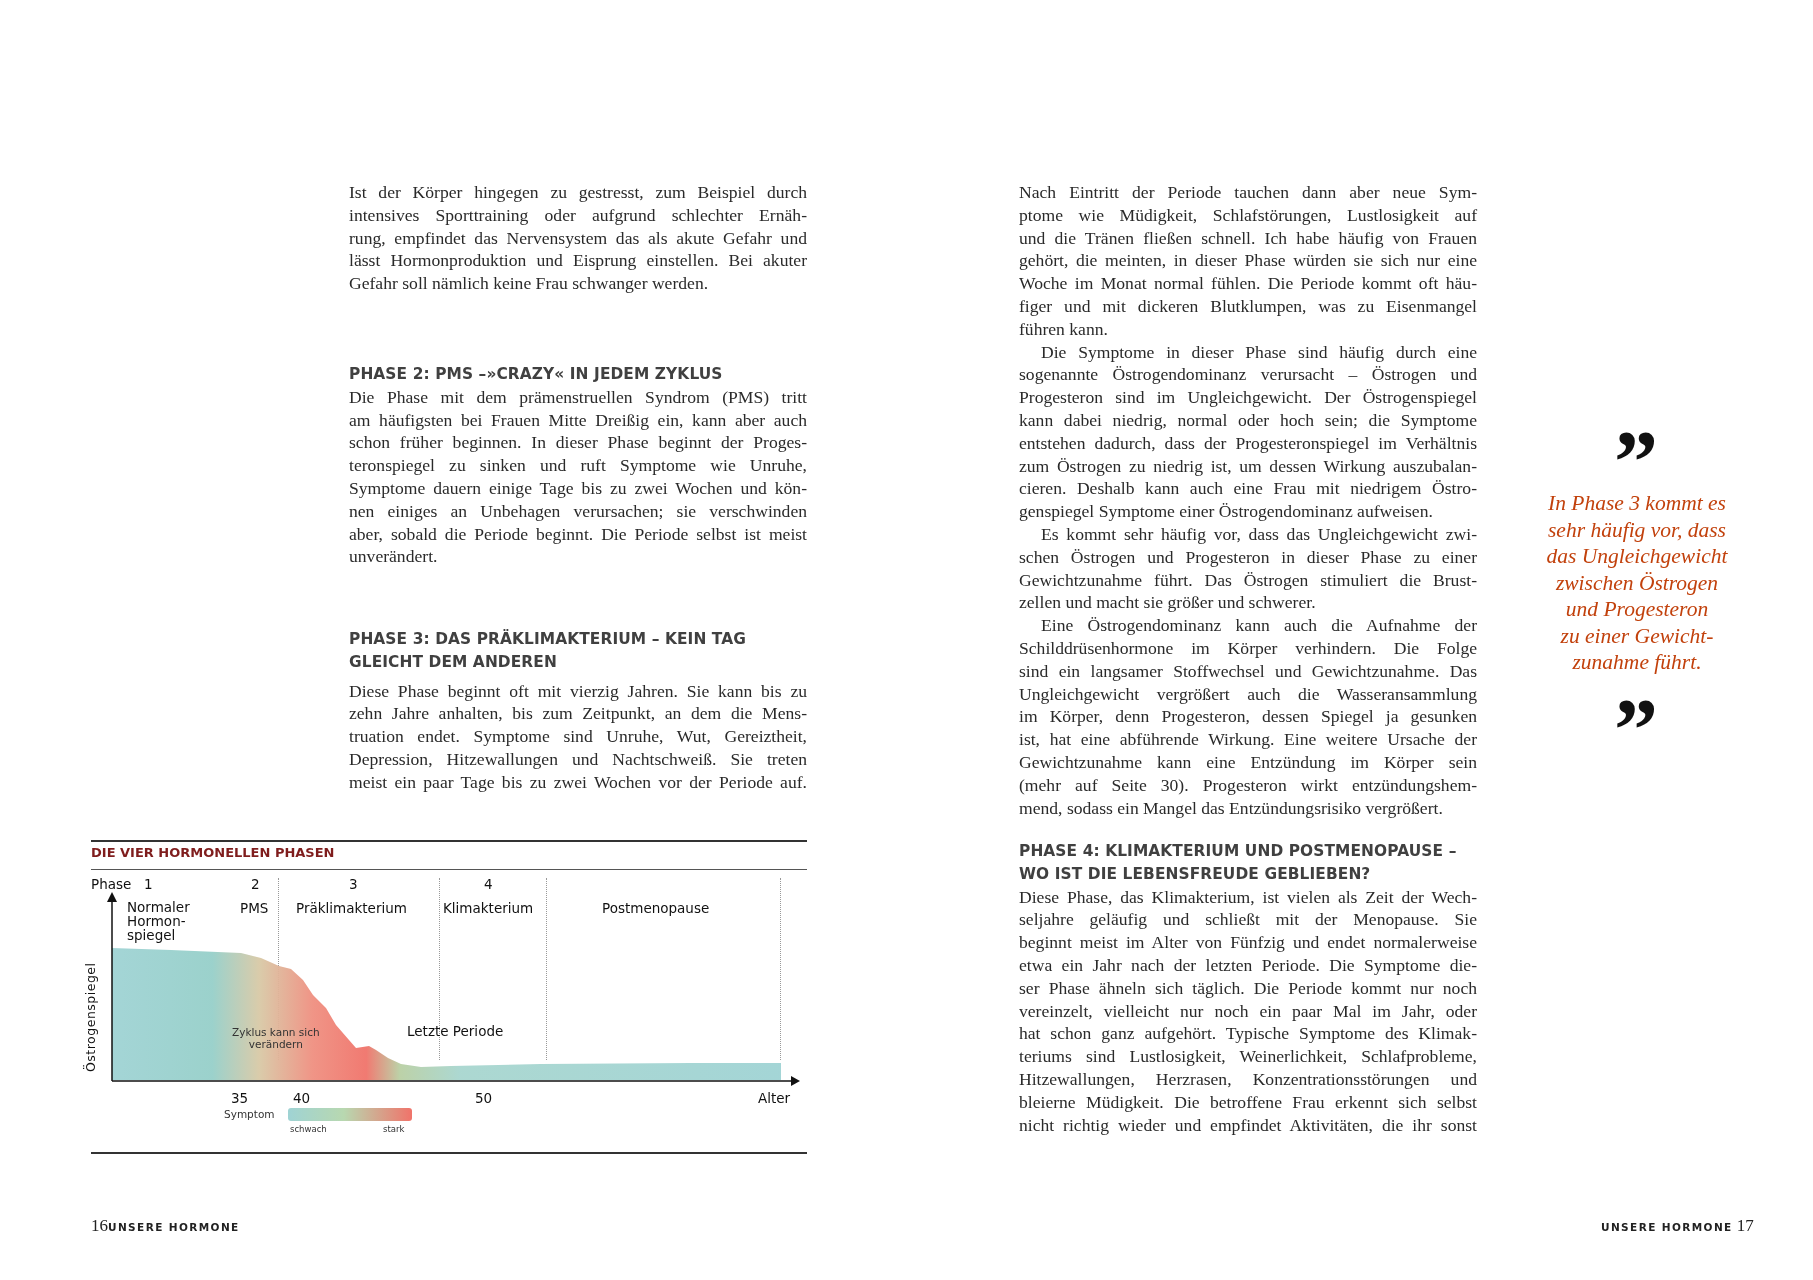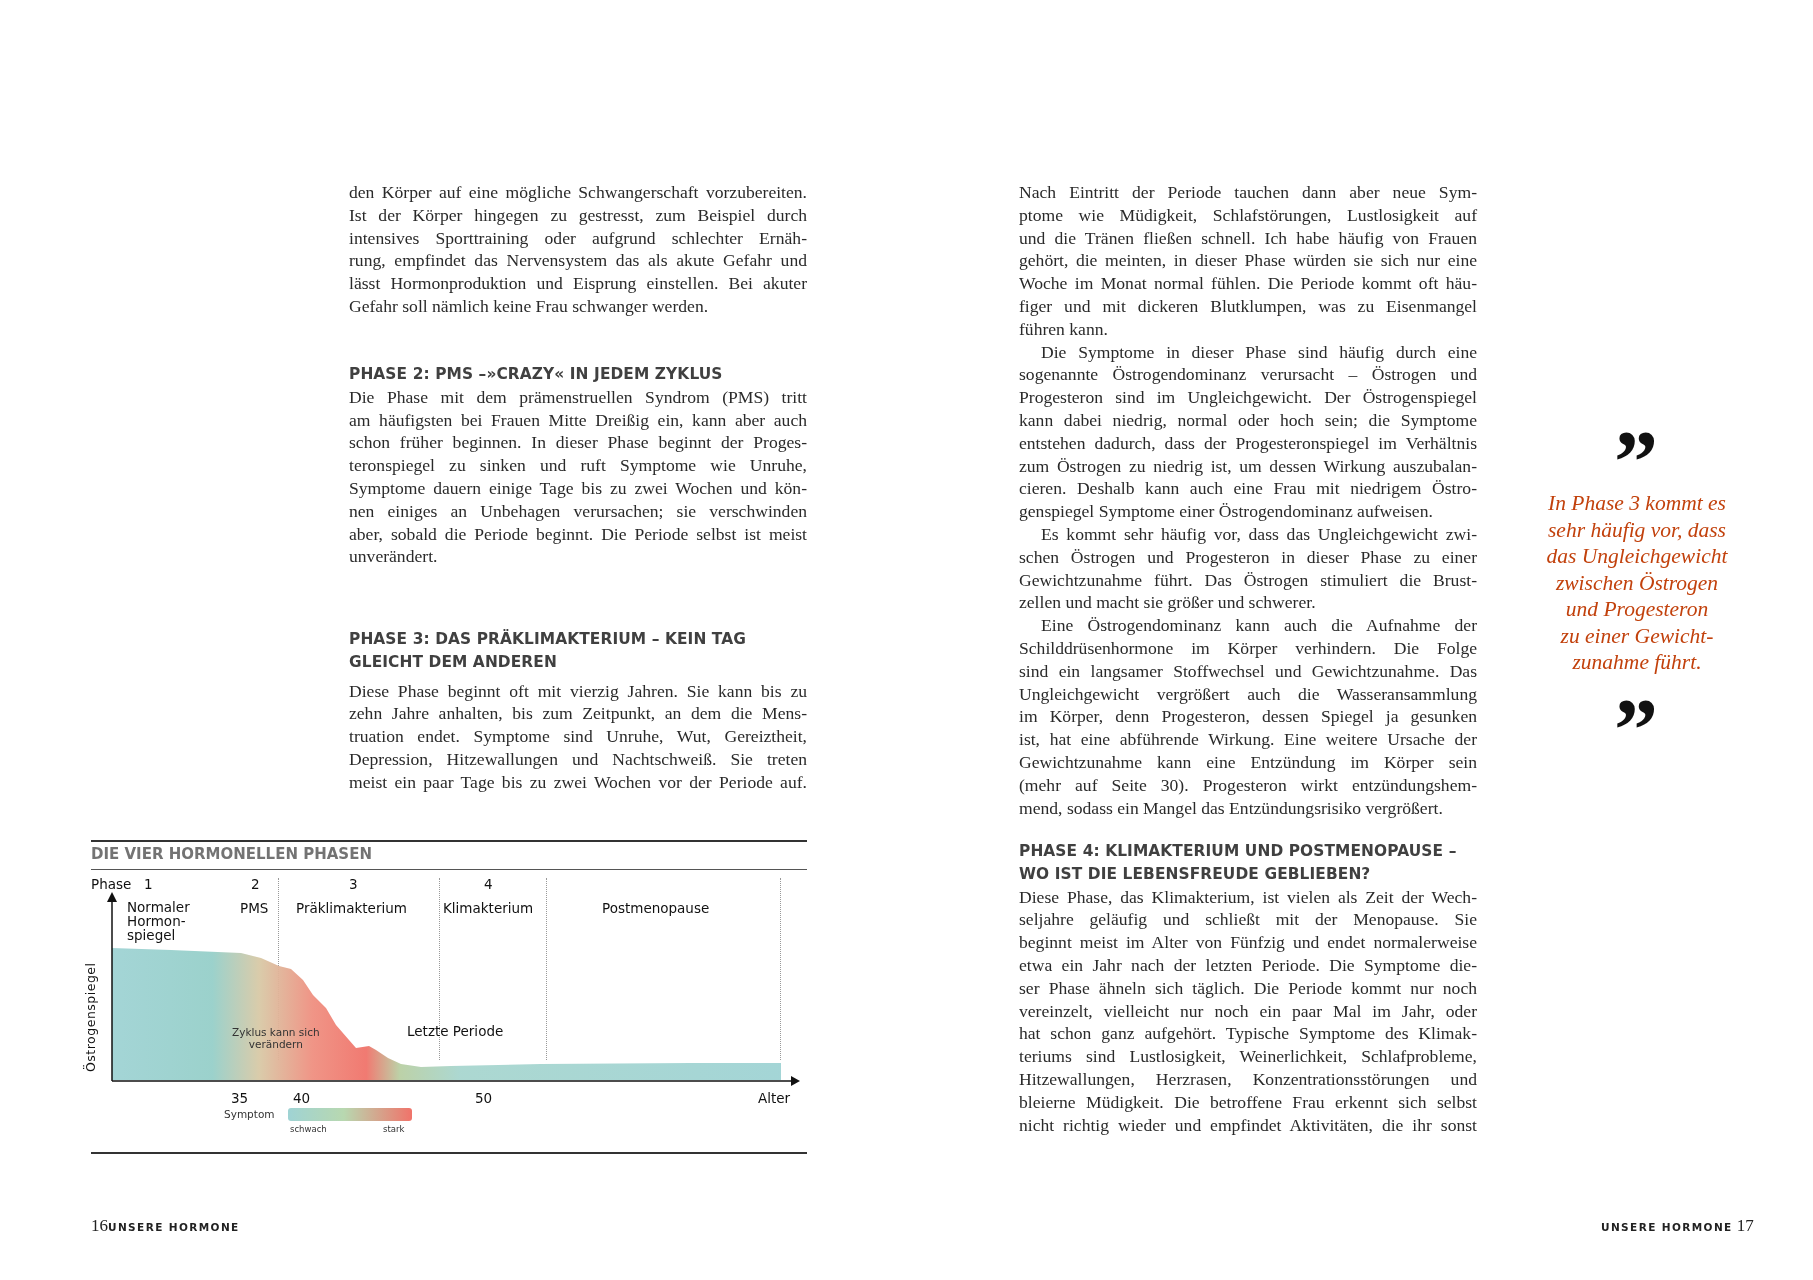--- a/index.html
+++ b/index.html
@@ -8,33 +8,32 @@
   .col .line { display:block; text-align:justify; text-align-last:justify; white-space:nowrap; }
   .col .line.last { text-align-last:left; }
   h3 { margin:0; font-family:"DejaVu Sans","Liberation Sans", sans-serif; font-weight:bold; font-size:15.4px; line-height:22.8px; letter-spacing:0.1px; color:#404040; }
   .footer { position:absolute; font-family:"Liberation Serif", serif; font-size:17px; color:#222; }
   .footer .run { font-family:"DejaVu Sans", sans-serif; font-weight:bold; font-size:10.5px; letter-spacing:1.4px; }
   
   .chart { position:absolute; left:91px; top:840px; width:716px; height:318px; }
   .chart .rule-top { position:absolute; left:0; top:0; width:716px; height:1.5px; background:#333; }
   .chart .rule-mid { position:absolute; left:0; top:29px; width:716px; height:1px; background:#555; }
   .chart .rule-bot { position:absolute; left:0; top:312px; width:716px; height:1.5px; background:#333; }
-  .chart .title { position:absolute; left:0; top:5px; font-family:"DejaVu Sans",sans-serif; font-size:15px; font-weight:bold; color:#737373; }
+  .chart .title { position:absolute; left:0; top:5px; font-family:"DejaVu Sans",sans-serif; font-size:13px; font-weight:bold; color:#7f1d1d; }
   .chart .lbl { position:absolute; font-family:"DejaVu Sans",sans-serif; font-size:13.5px; color:#111; white-space:nowrap; }
   .chart .small { font-size:10.5px; color:#333; }
   .chart .tiny { font-size:8.5px; color:#333; }
   .chart .vdash { position:absolute; top:38px; height:182px; border-left:1px dotted #999; }
   .quote { position:absolute; left:1527px; top:425px; width:220px; text-align:center; font-family:"Liberation Serif",serif; font-style:italic; font-size:21.5px; line-height:26.5px; color:#c2410c; }
   .qmark { position:absolute; font-family:"Liberation Serif",serif; font-weight:bold; font-size:88px; line-height:60px; color:#111; }
 </style>
 </head>
 <body>
 
 <div class="col" style="left:349px; top:181px; width:458px;">
-  <span class="line">den Körper auf eine mögliche Schwangerschaft vorzubereiten.</span>
   <span class="line">Ist der Körper hingegen zu gestresst, zum Beispiel durch</span>
   <span class="line">intensives Sporttraining oder aufgrund schlechter Ernäh-</span>
   <span class="line">rung, empfindet das Nervensystem das als akute Gefahr und</span>
   <span class="line">lässt Hormonproduktion und Eisprung einstellen. Bei akuter</span>
   <span class="line last">Gefahr soll nämlich keine Frau schwanger werden.</span>
 </div>
 
 <div class="col" style="left:349px; top:363px; width:458px;">
   <h3>PHASE 2: PMS –»CRAZY« IN JEDEM ZYKLUS</h3>
   <span class="line">Die Phase mit dem prämenstruellen Syndrom (PMS) tritt</span>

